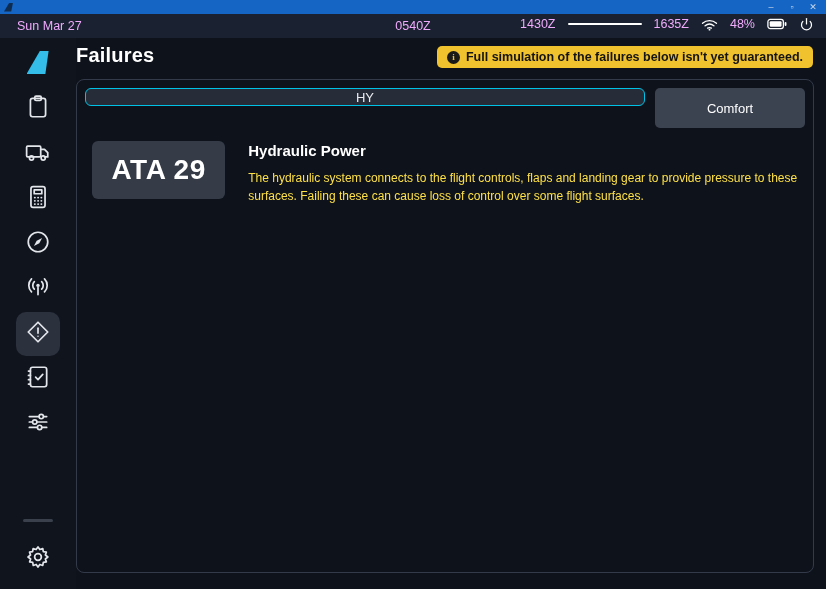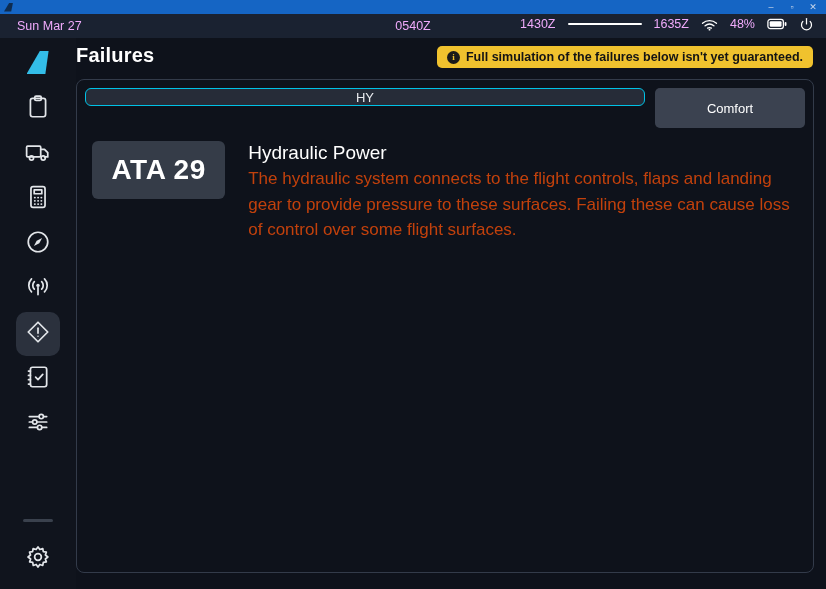--- a/index.html
+++ b/index.html
@@ -64,22 +64,22 @@
   .view-toggle { width:150px; height:40px; display:flex; background:#1A1F2A; border-radius:6px; }
   .toggle-seg { flex:1; display:flex; align-items:center; justify-content:center;
     font-size:13px; color:#FFFFFF; border-radius:5px; cursor:pointer; }
   .toggle-seg.selected { background:#3B4250; }
 
   .failure-card { margin-top:13px; display:flex; gap:23px; padding-left:7px; cursor:pointer; }
   .ata-box { width:140px; height:58px; background:#353C48; border-radius:6px;
     display:flex; align-items:center; justify-content:center;
     font-size:28px; font-weight:bold; letter-spacing:0.5px; }
   .failure-info { padding-top:1px; }
-  .failure-title { font-size:19px; font-weight:normal; margin-bottom:2px; }
-  .failure-desc { font-size:17px; color:#c2410c; line-height:1.5; max-width:585px; }
+  .failure-title { font-size:15px; font-weight:bold; margin-bottom:10px; }
+  .failure-desc { font-size:12px; color:#fde047; line-height:1.5; max-width:585px; }
 </style>
 </head>
 <body>
 
 <div id="screen">
 
   <div id="titlebar">
     <div class="win-app-icon"></div>
     <div class="win-controls">
       <span class="win-btn">–</span>

